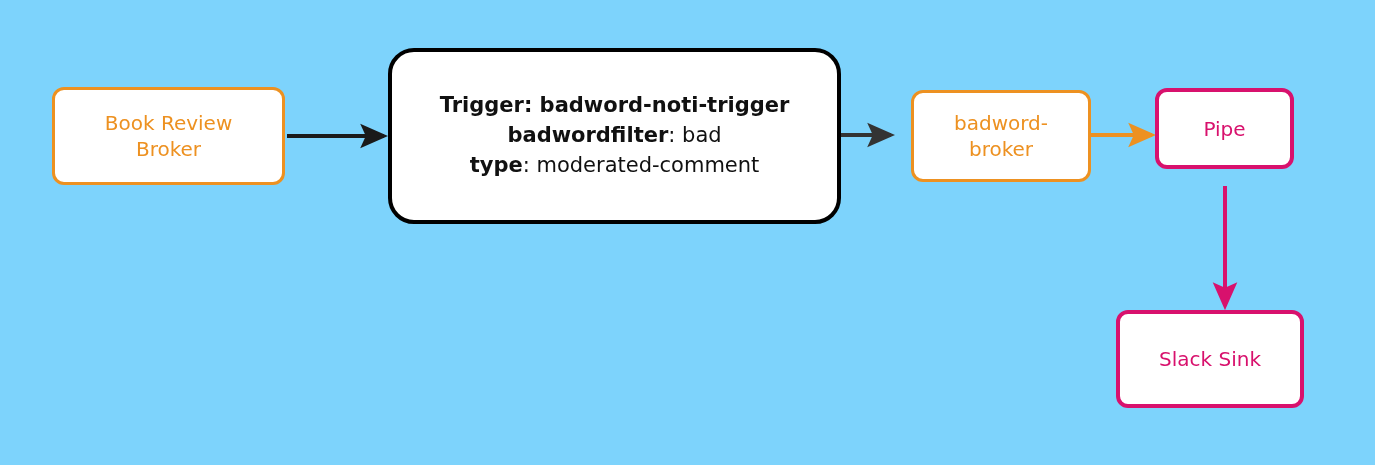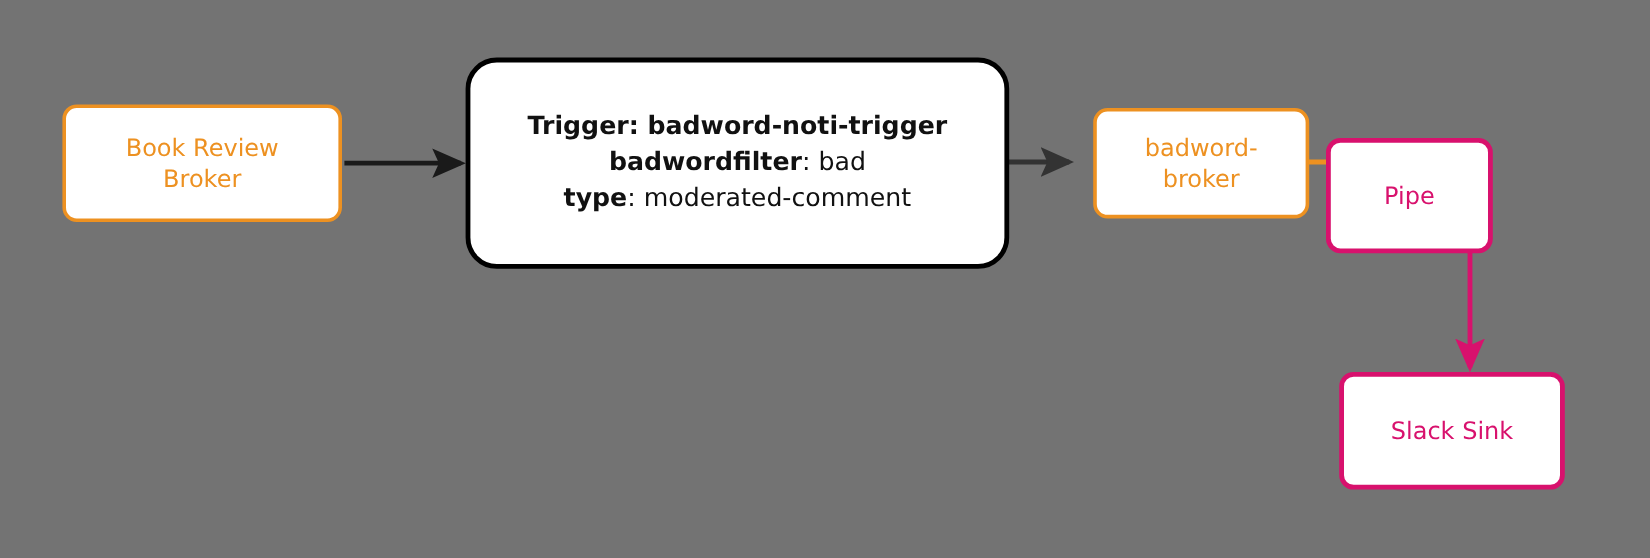--- a/index.html
+++ b/index.html
@@ -4,21 +4,21 @@
 <style>
   html, body {
     margin: 0;
     padding: 0;
     background: #ffffff;
   }
   #canvas {
     position: relative;
     width: 1375px;
     height: 465px;
-    background: #737373;
+    background: #7dd3fc;
     overflow: hidden;
     font-family: "DejaVu Sans", "Liberation Sans", sans-serif;
   }
   #edge-layer {
     position: absolute;
     left: 0;
     top: 0;
     width: 1375px;
     height: 465px;
     pointer-events: none;
@@ -71,21 +71,21 @@
     font-weight: 700;
   }
   .v-normal {
     font-weight: 400;
   }
 
   
   #node-book-review-broker { left: 52px;   top: 87px;  width: 233px; height: 98px; }
   #node-trigger            { left: 388px;  top: 48px;  width: 453px; height: 176px; }
   #node-badword-broker     { left: 895px;  top: 90px;  width: 180px; height: 92px; margin-left: 16px; }
-  #node-pipe               { left: 1105px; top: 88px;  width: 139px; height: 96px; margin-top: 27px; }
+  #node-pipe               { left: 1155px; top: 88px;  width: 139px; height: 81px; }
   #node-slack-sink         { left: 1116px; top: 310px; width: 188px; height: 98px; }
 </style>
 </head>
 <body>
 
 <div id="canvas">
 
   <svg id="edge-layer" viewBox="0 0 1375 465" xmlns="http://www.w3.org/2000/svg">
     <defs>
       <marker id="arrow-black" viewBox="0 0 10 10" refX="8.5" refY="5" markerWidth="7" markerHeight="7" orient="auto-start-reverse">

